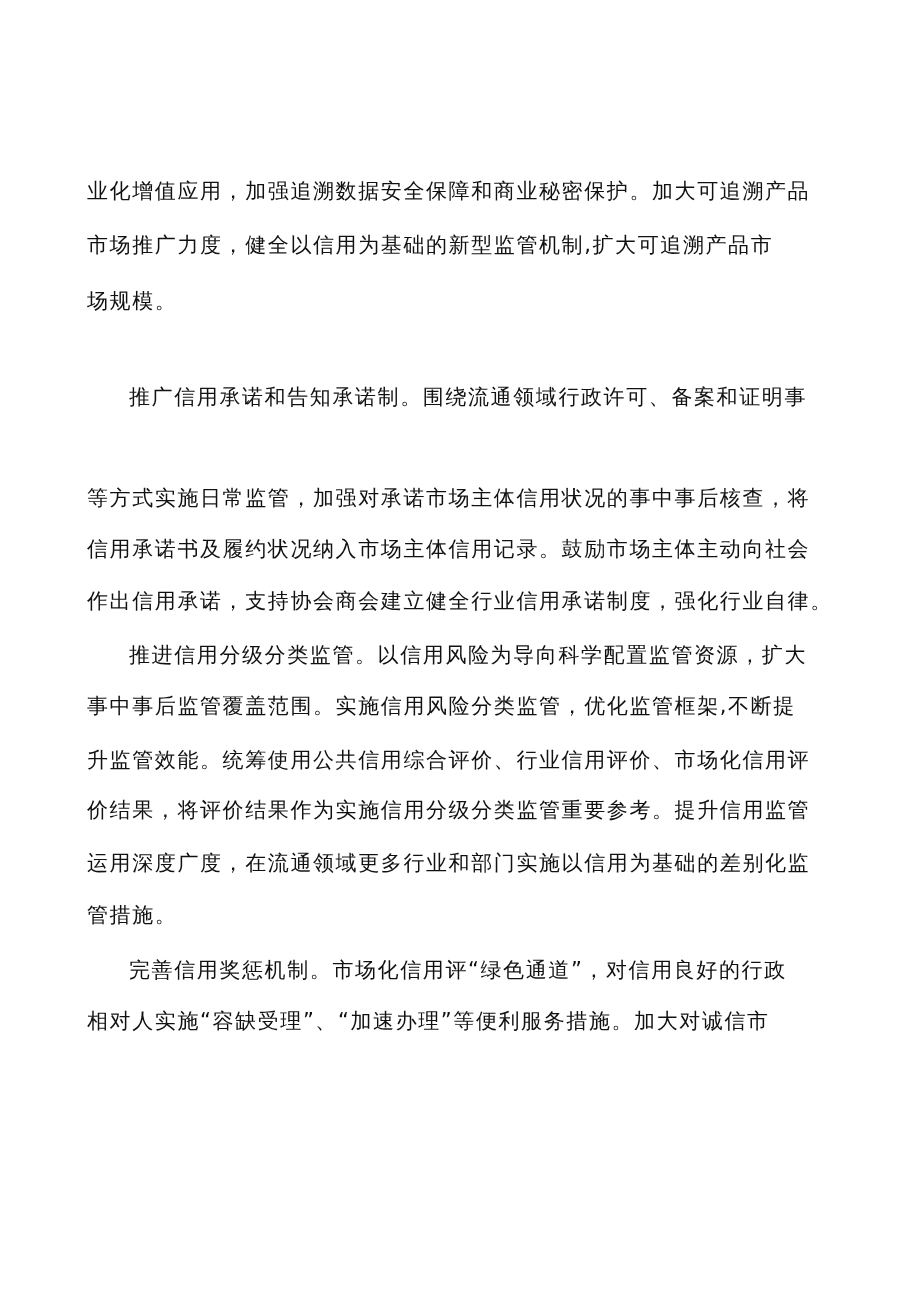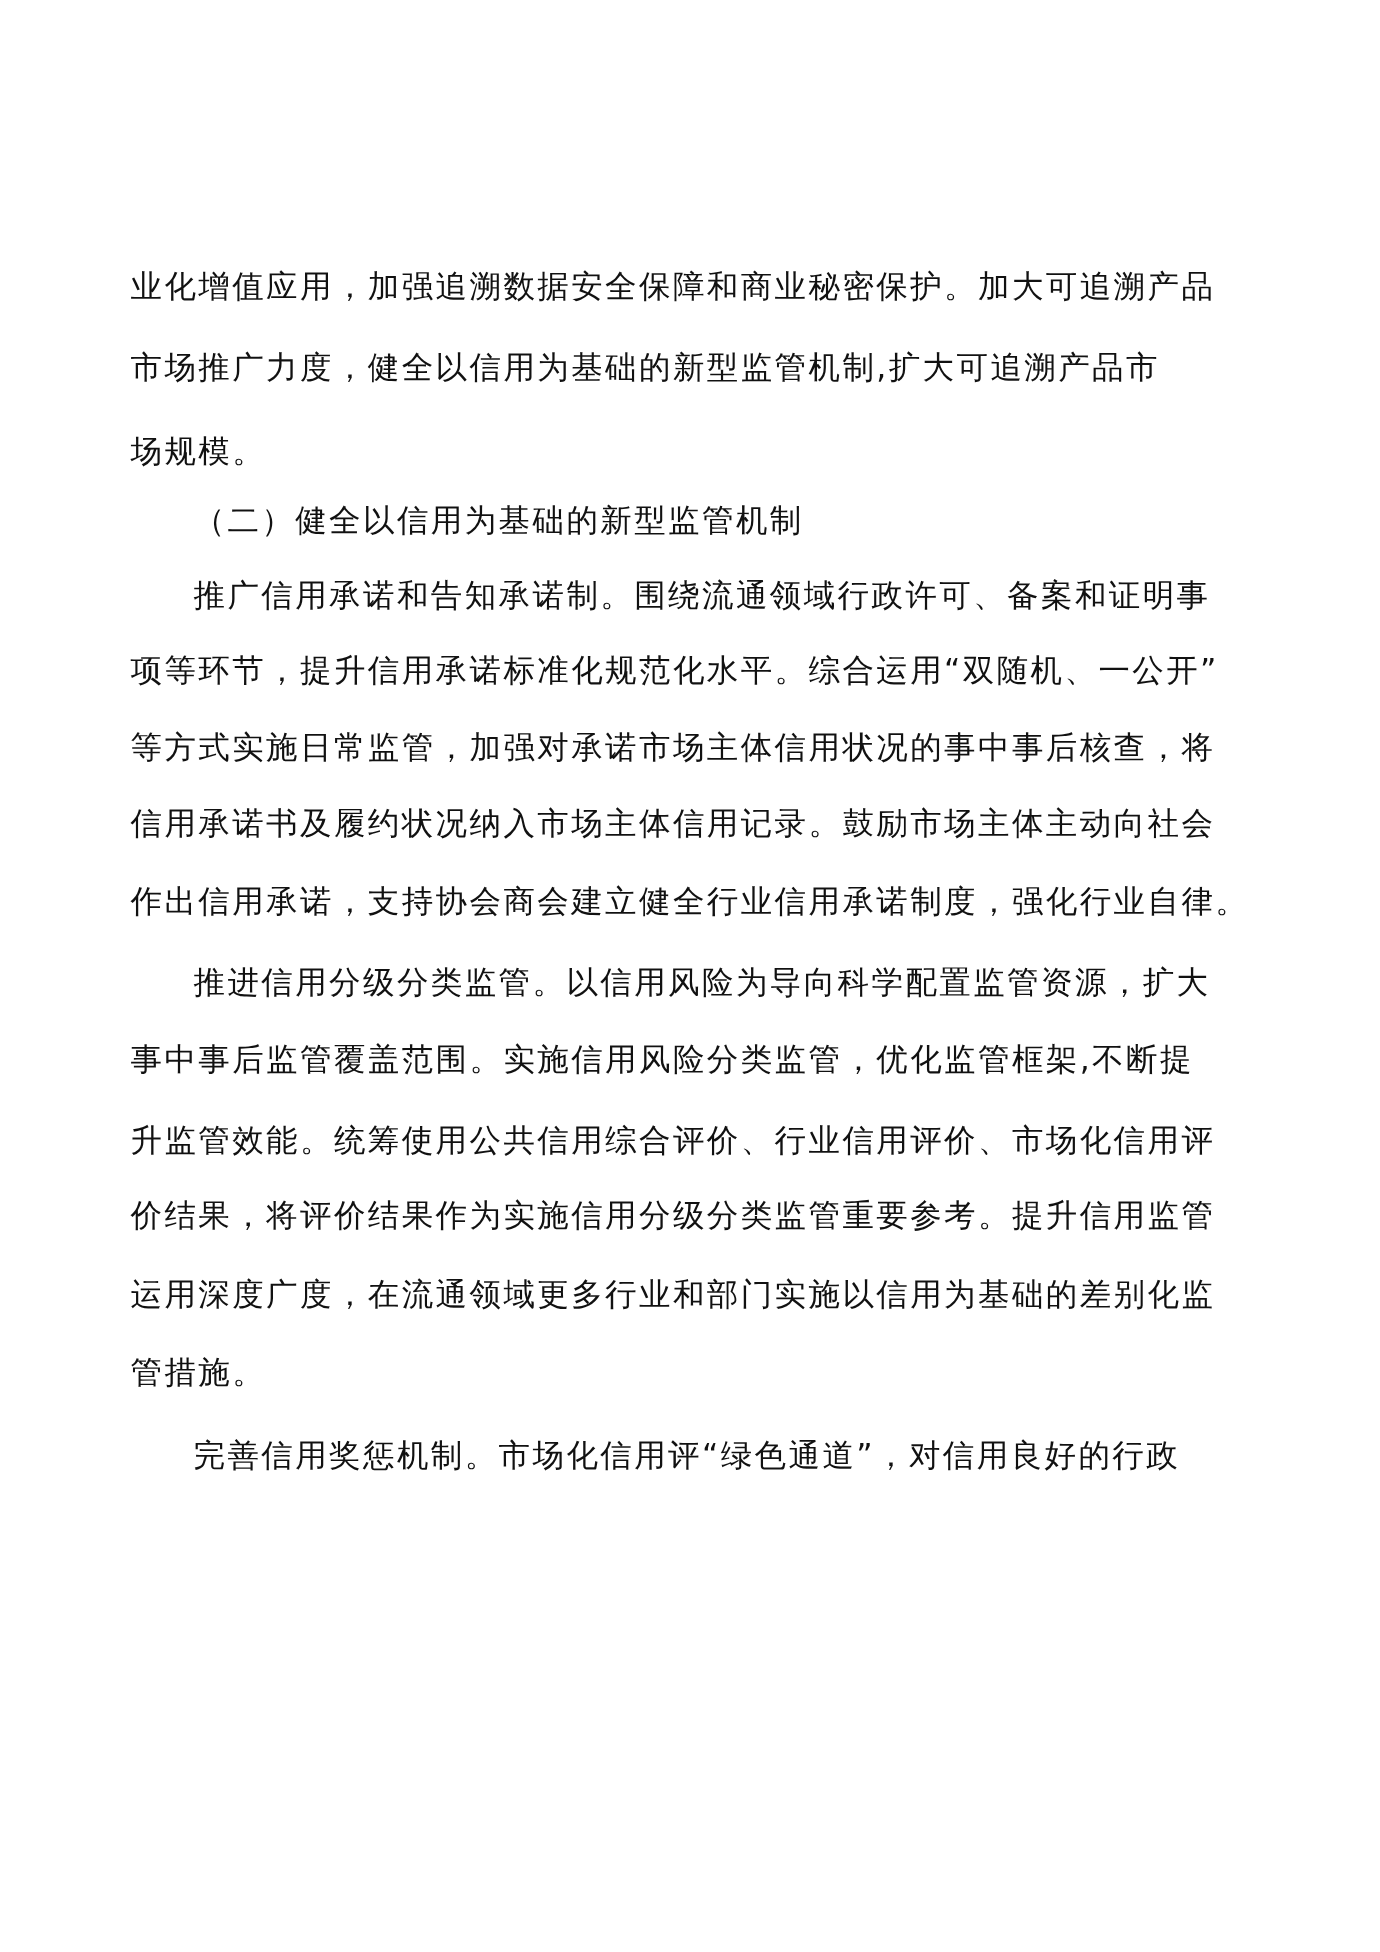--- a/index.html
+++ b/index.html
@@ -31,26 +31,25 @@
       letter-spacing: 1.6px;
     }
   </style>
 </head>
 <body>
 
 <div class="page">
   <div class="line" style="top:177px">业化增值应用，加强追溯数据安全保障和商业秘密保护。加大可追溯产品</div>
   <div class="line" style="top:231px">市场推广力度，健全以信用为基础的新型监管机制,扩大可追溯产品市</div>
   <div class="line" style="top:287px">场规模。</div>
-  <div class="line" style="top:333px; left:129px">（二）健全以信用为基础的新型监管机制</div>
   <div class="line" style="top:383px; left:129px">推广信用承诺和告知承诺制。围绕流通领域行政许可、备案和证明事</div>
-  <div class="line" style="top:433px">项等环节，提升信用承诺标准化规范化水平。综合运用“双随机、一公开”</div>
   <div class="line" style="top:484px">等方式实施日常监管，加强对承诺市场主体信用状况的事中事后核查，将</div>
   <div class="line" style="top:535px">信用承诺书及履约状况纳入市场主体信用记录。鼓励市场主体主动向社会</div>
   <div class="line" style="top:587px">作出信用承诺，支持协会商会建立健全行业信用承诺制度，强化行业自律。</div>
   <div class="line" style="top:641px; left:129px">推进信用分级分类监管。以信用风险为导向科学配置监管资源，扩大</div>
   <div class="line" style="top:692px">事中事后监管覆盖范围。实施信用风险分类监管，优化监管框架,不断提</div>
   <div class="line" style="top:746px">升监管效能。统筹使用公共信用综合评价、行业信用评价、市场化信用评</div>
   <div class="line" style="top:796px">价结果，将评价结果作为实施信用分级分类监管重要参考。提升信用监管</div>
   <div class="line" style="top:849px">运用深度广度，在流通领域更多行业和部门实施以信用为基础的差别化监</div>
   <div class="line" style="top:901px">管措施。</div>
   <div class="line" style="top:956px; left:129px">完善信用奖惩机制。市场化信用评“绿色通道”，对信用良好的行政</div>
+  <div class="line" style="top:1007px">相对人实施“容缺受理”、“加速办理”等便利服务措施。加大对诚信市</div>
 </div>
 
 </body></html>

